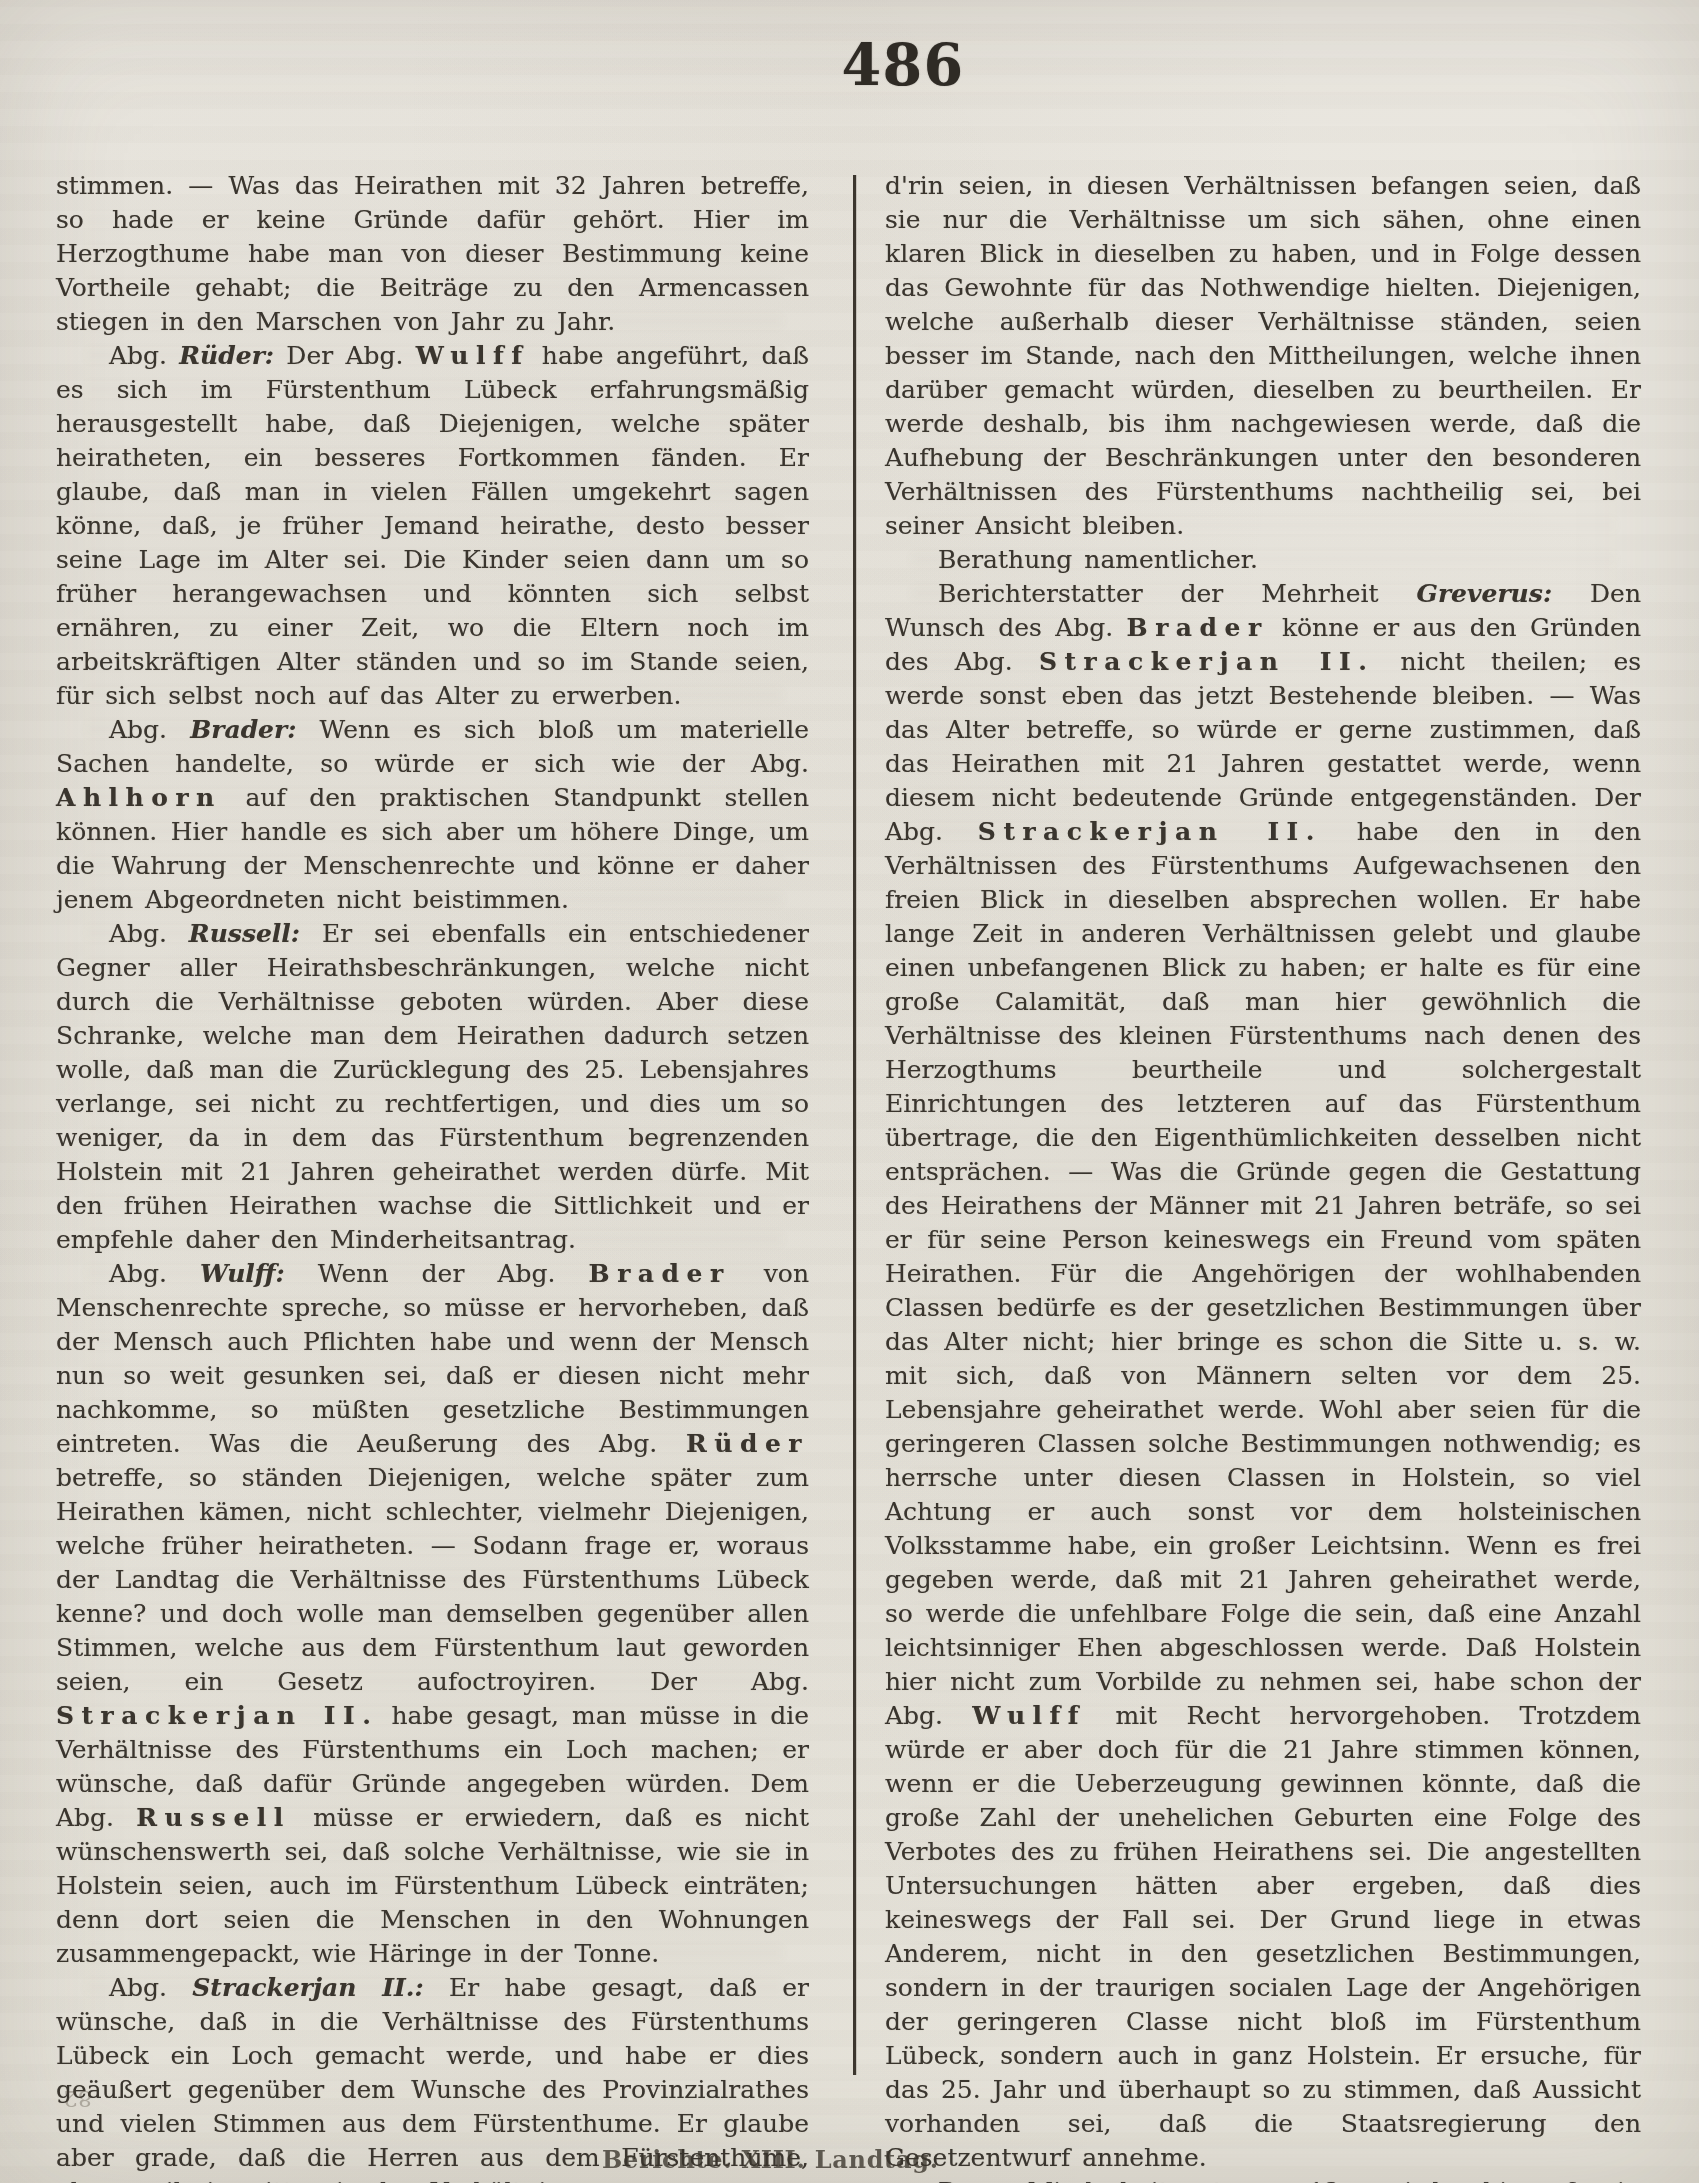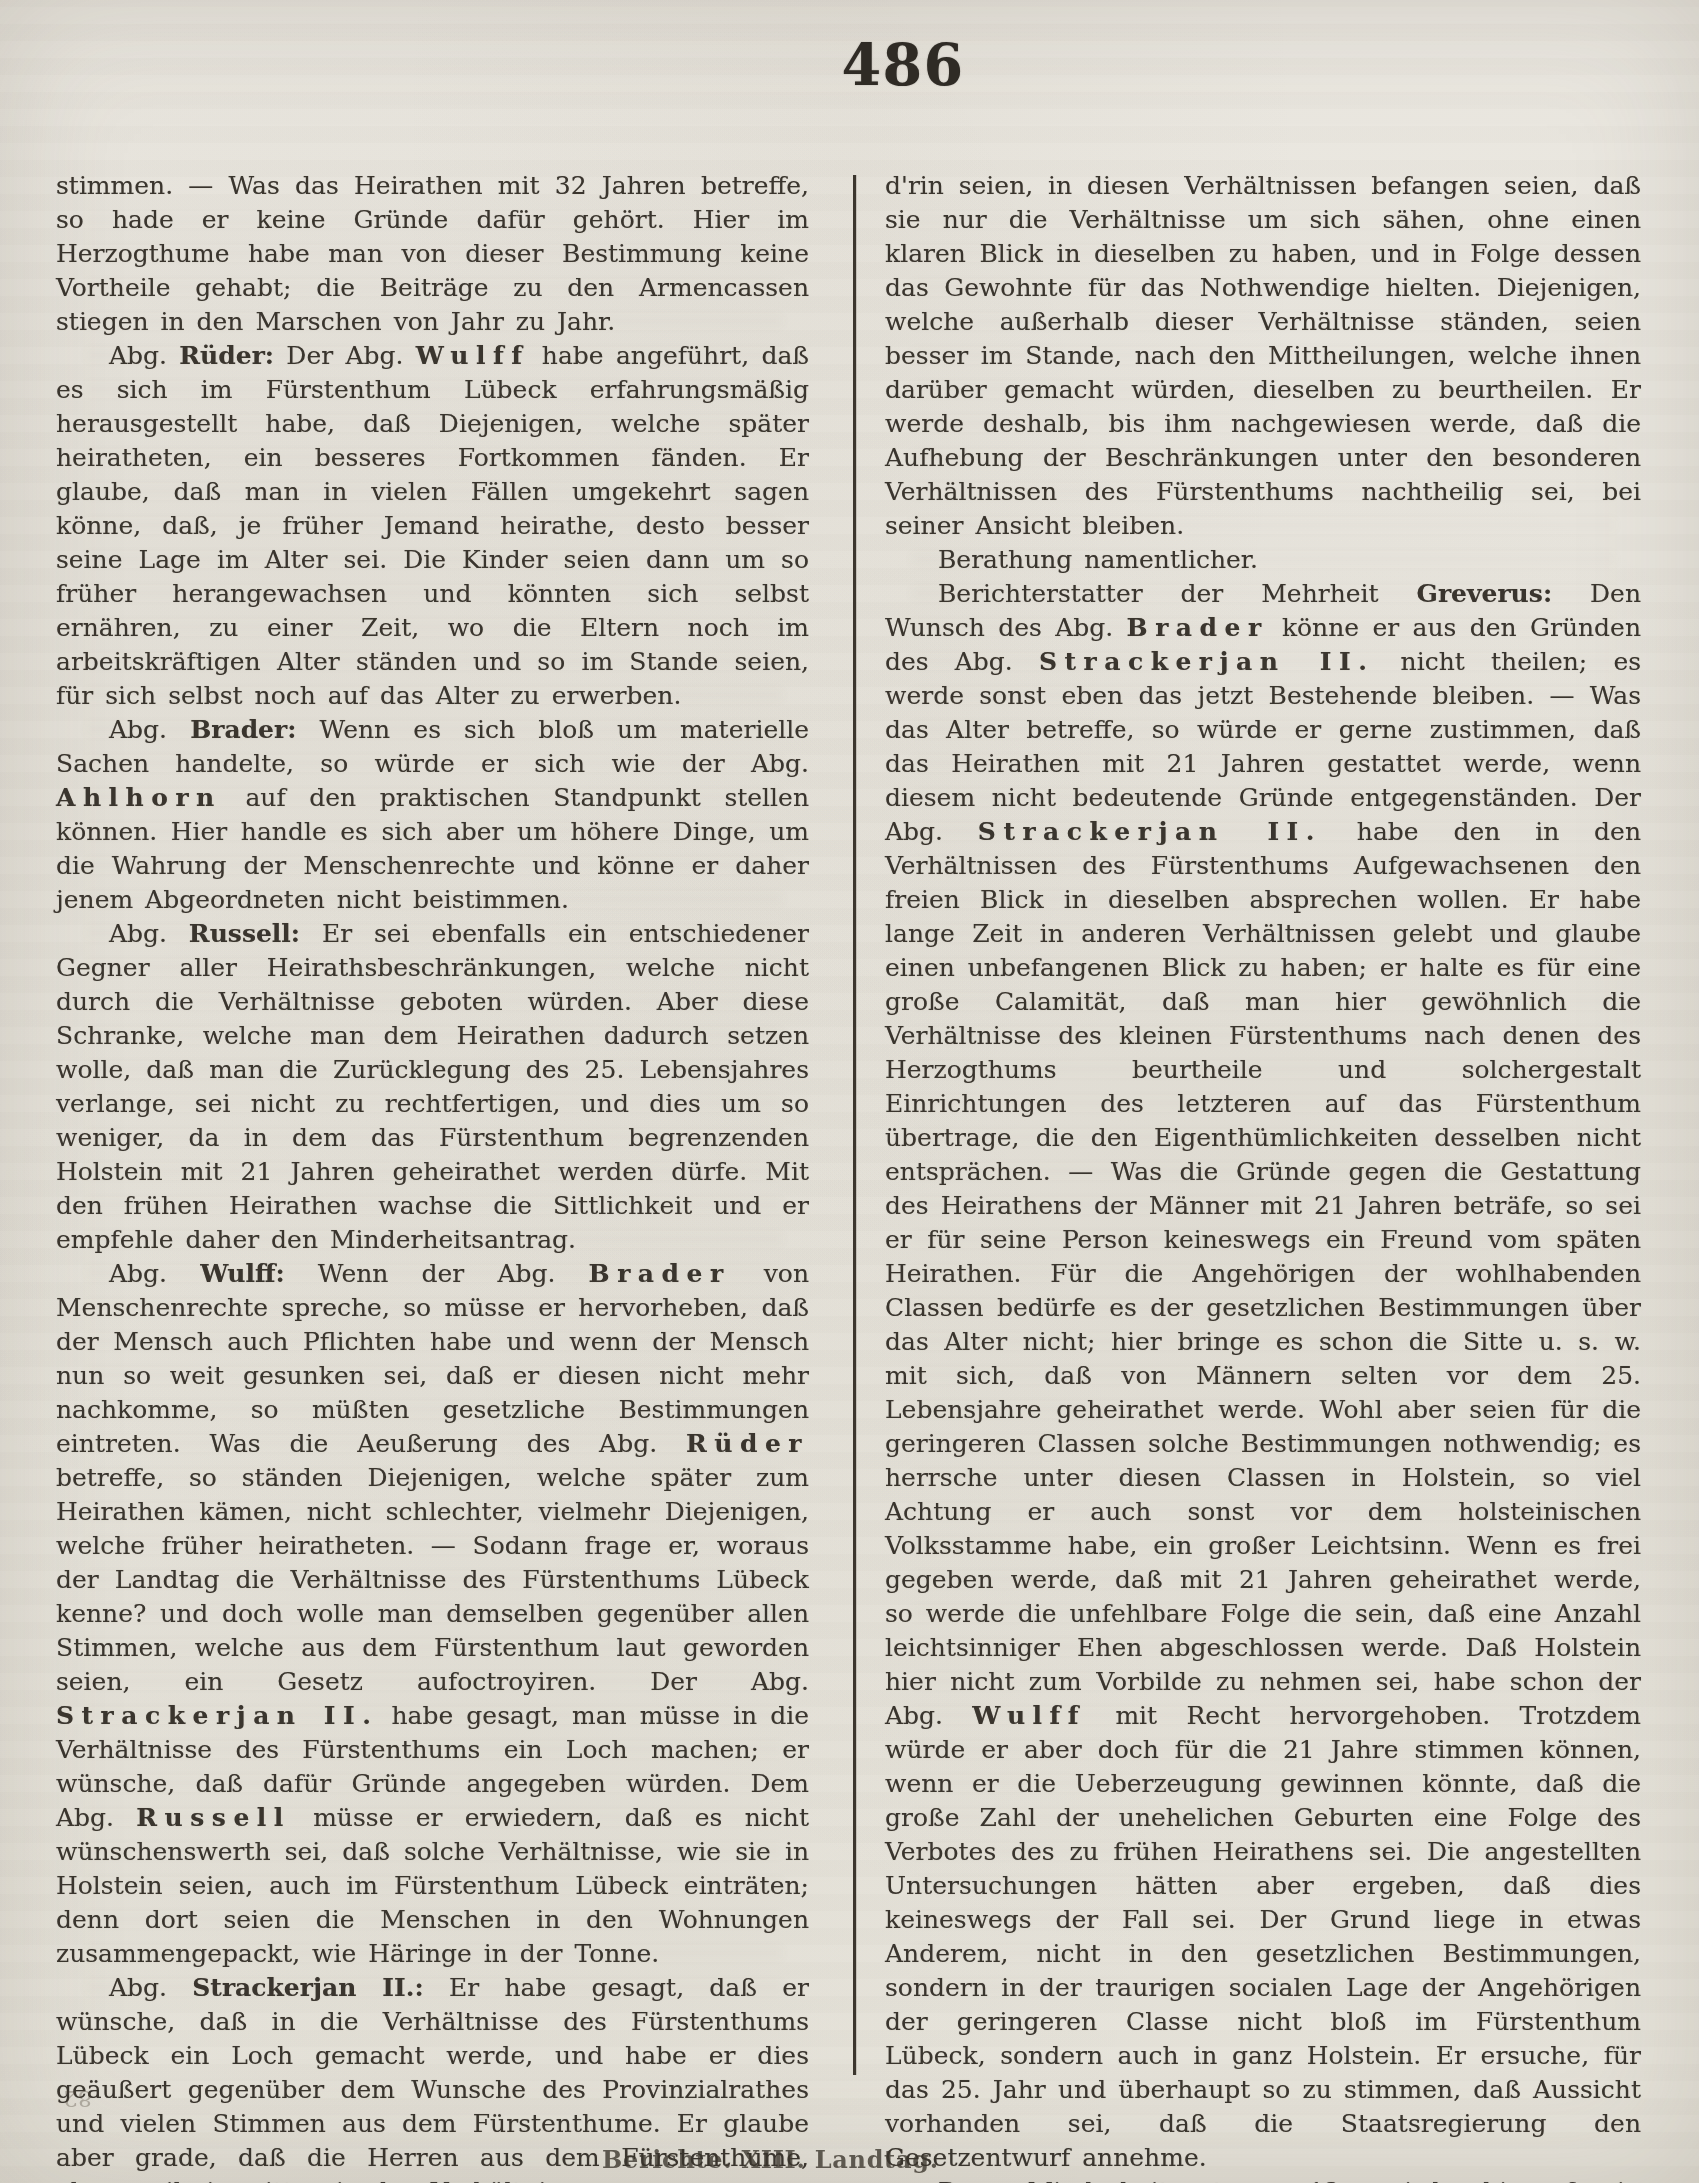--- a/index.html
+++ b/index.html
@@ -53,21 +53,21 @@
     top: 175px;
     left: 853px;
     width: 2.8px;
     height: 1900px;
     background: #3c362e;
     box-shadow: 0.7px 0 0 rgba(60,54,46,0.25);
   }
   .para { margin: 0; }
   .para.indent { text-indent: 53px; }
   .seg-normal { }
-  .seg-bold { font-weight: bold; }
+  .seg-bold { font-weight: bold; font-style: italic; }
   .seg-spaced { letter-spacing: 0.30em; font-weight: bold; }
   .footer-signature {
     position: absolute;
     top: 2145px;
     left: 602px;
     font-size: 24px;
     font-weight: 600;
     letter-spacing: 0.7px;
     color: rgba(58,52,44,0.78);
   }

